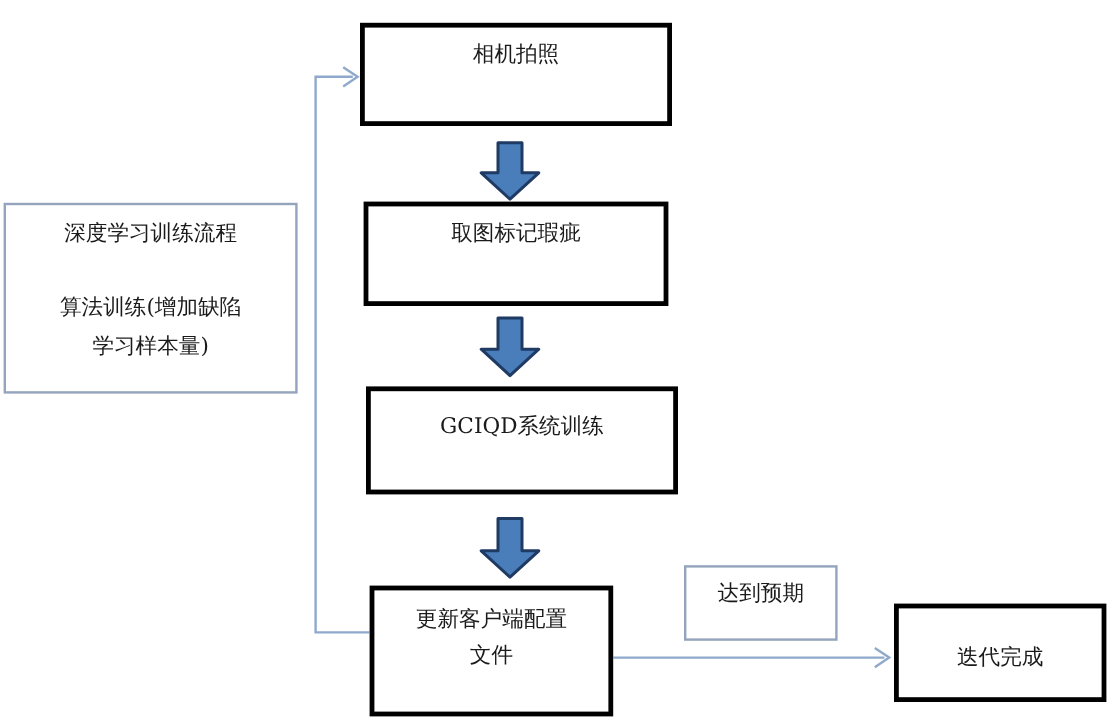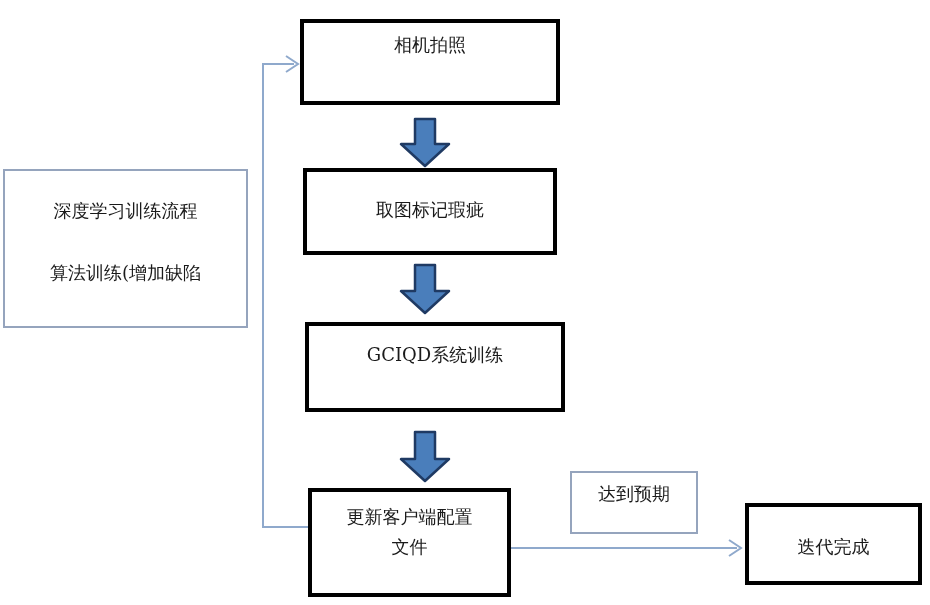--- a/index.html
+++ b/index.html
@@ -21,29 +21,29 @@
     position: absolute;
     background: #ffffff;
     box-sizing: border-box;
     text-align: center;
     font-size: 18px;
   }
   .thick { border: 4px solid var(--box-border, #000); }
   .thin  { border: 2px solid var(--note-border, #95a4bd); }
 
   #box-camera   { left: 300px; top: 19px;  width: 260px; height: 86px;  padding-top: 10px; }
-  #box-mark     { left: 303px; top: 168px; width: 254px; height: 87px;  padding-top: 26px; }
+  #box-mark     { left: 303px; top: 168px; width: 254px; height: 87px;  padding-top: 10px; }
   #box-train    { left: 305px; top: 322px; width: 260px; height: 90px;  padding-top: 17px; }
   #box-update   { left: 308px; top: 488px; width: 203px; height: 109px; padding-top: 10px; line-height: 30px; }
   #box-note     { left: 3px;   top: 169px; width: 245px; height: 159px; }
   #box-expect   { left: 570px; top: 471px; width: 128px; height: 63px;  padding-top: 9px; }
   #box-complete { left: 745px; top: 503px; width: 177px; height: 82px;  padding-top: 28px; }
 
   #box-note p { margin: 0; line-height: 32px; }
-  #box-note .note-line1 { margin-top: 24px; }
+  #box-note .note-line1 { margin-top: 8px; }
   #box-note .note-line2 { margin-top: 30px; }
 
   .connector {
     stroke: var(--connector, #8fa9cc);
     stroke-width: 2;
     fill: none;
   }
   .block-arrow {
     fill: var(--arrow-fill, #4a7ebb);
     stroke: var(--arrow-stroke, #1f3a63);
@@ -82,20 +82,21 @@
   </div>
 
   <div class="box thick" id="box-update">
     <div>更新客户端配置</div>
     <div>文件</div>
   </div>
 
   <div class="box thin" id="box-note">
     <p class="note-line1">深度学习训练流程</p>
     <p class="note-line2">算法训练(增加缺陷</p>
+    <p class="note-line3">学习样本量)</p>
   </div>
 
   <div class="box thin" id="box-expect">
     <span>达到预期</span>
   </div>
 
   <div class="box thick" id="box-complete">
     <span>迭代完成</span>
   </div>
 

